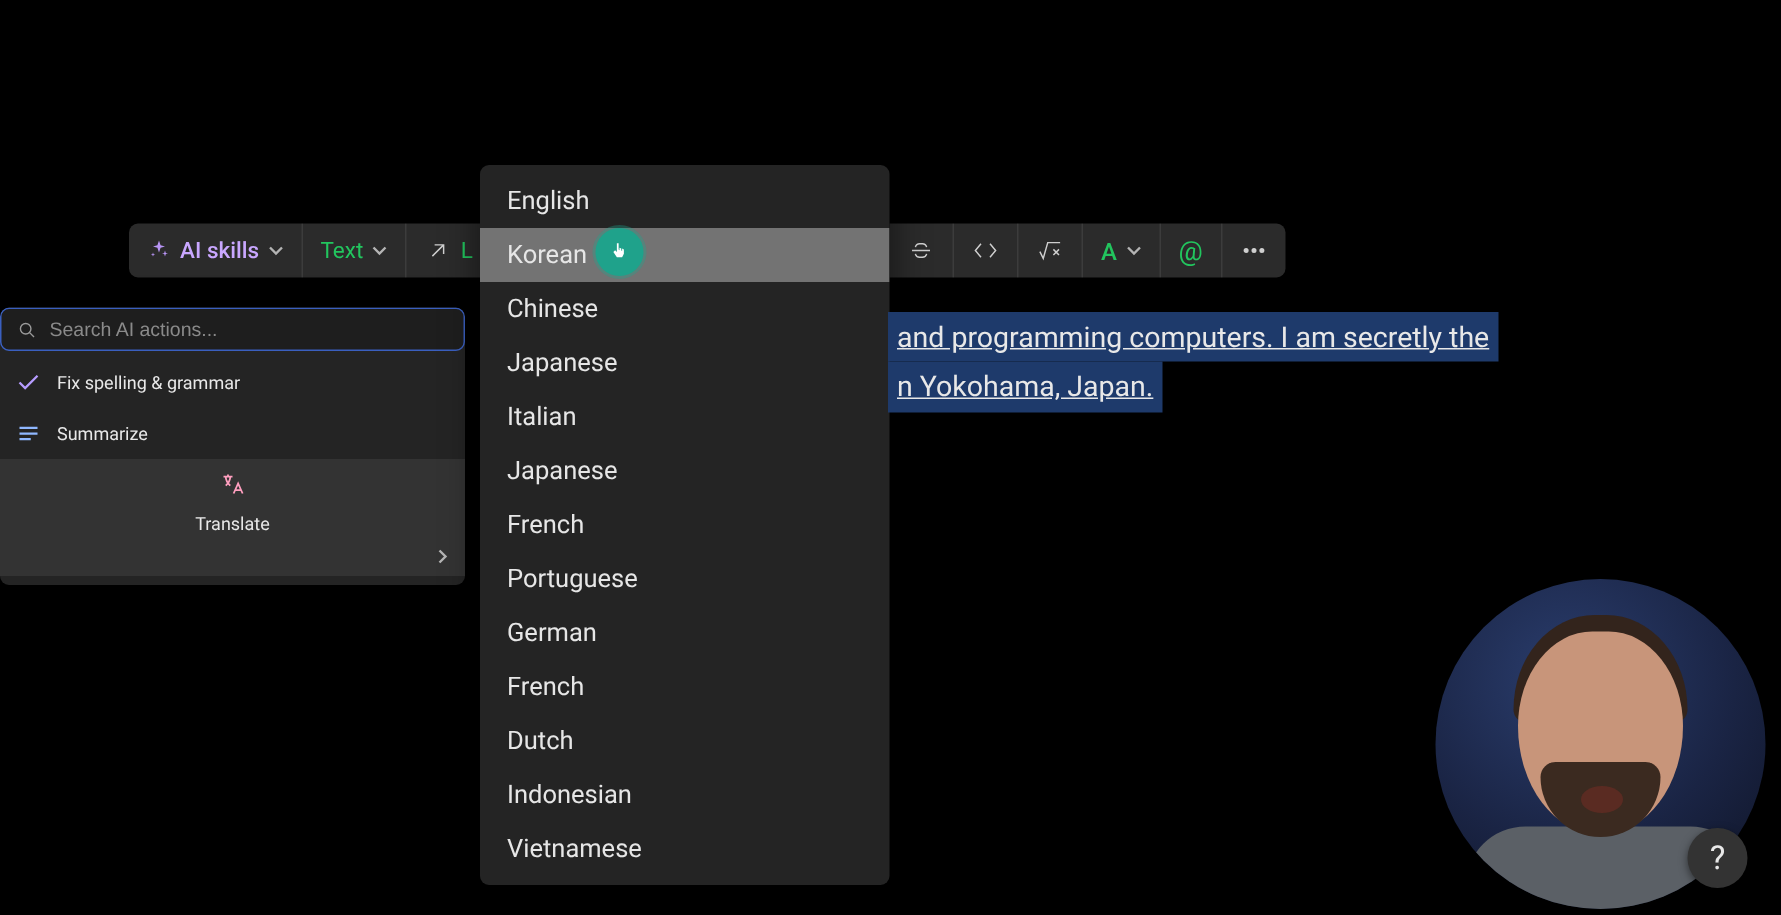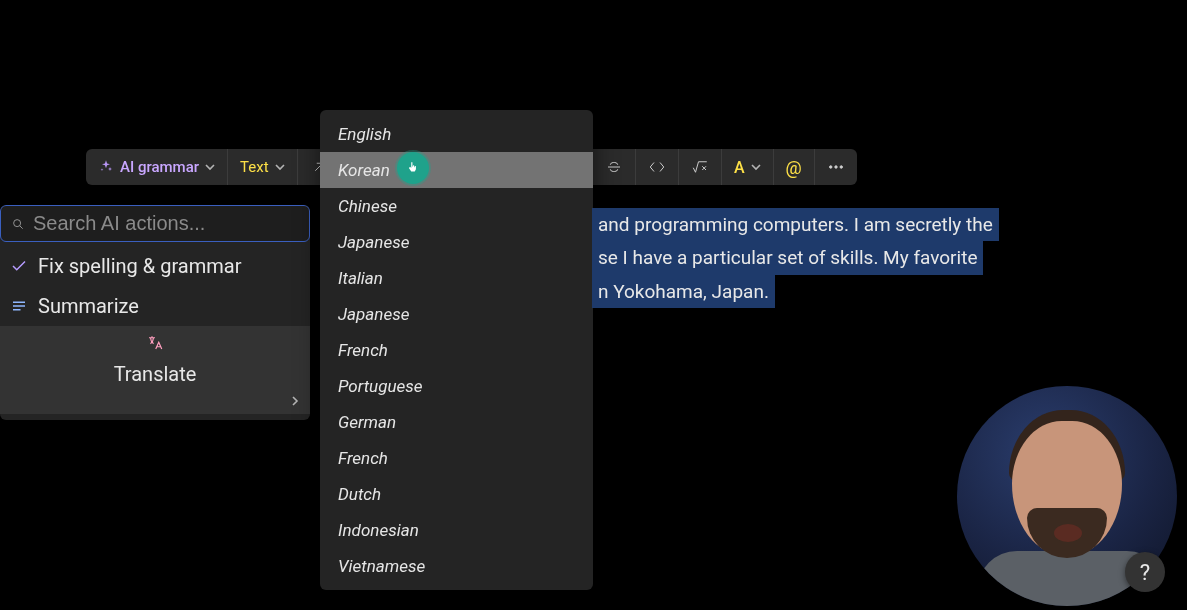--- a/index.html
+++ b/index.html
@@ -23,21 +23,21 @@
     height: 36px;
     overflow: hidden;
   }
   .toolbar-btn {
     display: flex;
     align-items: center;
     justify-content: center;
     gap: 6px;
     padding: 0 12px;
     border-right: 1px solid #3c3c3c;
-    color: #fde047;
+    color: #22c55e;
     font-size: 15px;
     cursor: pointer;
   }
   .toolbar-btn:last-child { border-right: none; }
   .ai-assist { color: #c9a7ff; font-weight: 500; }
   .sparkle { width: 16px; height: 16px; fill: #b895f5; }
   .chev { width: 10px; height: 10px; stroke: #b4b4b4; stroke-width: 1.6; fill: none; }
   .toolbar-ico { width: 18px; height: 18px; stroke: #cfcfcf; stroke-width: 1.3; fill: none; }
 
   
@@ -74,30 +74,30 @@
     border-radius: 6px;
     background: #1e1e1e;
   }
   .search-wrap svg { width: 14px; height: 14px; stroke: #9a9a9a; stroke-width: 1.6; fill: none; }
   .search-input {
     flex: 1;
     background: transparent;
     border: none;
     outline: none;
     color: #ef4444;
-    font-size: 20px;
+    font-size: 13px;
   }
   .search-input::placeholder { color: #8a8a8a; }
   .ai-list { padding: 0 0 6px 0; }
   .ai-item {
     display: flex;
     align-items: center;
     gap: 10px;
     padding: 8px 10px;
-    font-size: 20px;
+    font-size: 12px;
     cursor: pointer;
   }
   .ai-item.selected { background: #333; flex-direction: column; }
   .ai-icon {
     width: 18px; height: 18px;
     display: inline-flex; align-items: center; justify-content: center;
   }
   .chev-right { margin-left: auto; width: 10px; height: 10px; stroke: #b4b4b4; stroke-width: 1.6; fill: none; }
 
   
@@ -113,21 +113,20 @@
     overflow: hidden;
   }
   .lang-item {
     padding: 8px 18px;
     font-size: 17px;
     color: #e6e6e6;
     cursor: pointer;
     display: flex;
     align-items: center;
     gap: 12px;
-    font-style: italic;
   }
   .lang-item.hover { background: #737373; }
 
   
   .cursor-dot {
     position: absolute;
     width: 32px;
     height: 32px;
     background: #1fa28b;
     border-radius: 50%;
@@ -143,20 +142,21 @@
     left: 592px;
     font-size: 19px;
     line-height: 1.65;
     color: #e8e8e8;
     white-space: nowrap;
   }
   .doc-line {
     display: inline-block;
     background: #1e3a6b;
     padding: 1px 6px 1px 6px;
+    text-decoration: underline;
   }
   .doc-line-wrap { display: block; }
 
   
   .avatar {
     position: absolute;
     right: 10px;
     bottom: 4px;
     width: 220px;
     height: 220px;
@@ -204,21 +204,21 @@
   }
 </style>
 </head>
 <body>
 
 <div class="toolbar">
   <div class="toolbar-btn ai-assist">
     <svg class="sparkle" viewBox="0 0 24 24">
         <path d="M12 2l1.6 4.8L18 8l-4.4 1.2L12 14l-1.6-4.8L6 8l4.4-1.2L12 2zm6 10l.8 2.4L21 15l-2.2.6L18 18l-.8-2.4L15 15l2.2-.6L18 12zM6 14l.6 1.8L8.4 16 6.6 16.6 6 18l-.6-1.4L3.6 16l1.8-.2L6 14z"></path>
       </svg>
-    <span>AI grammar</span>
+    <span>AI skills</span>
     <svg class="chev" viewBox="0 0 10 10">
         <polyline points="1 3 5 7 9 3"></polyline>
       </svg>
   </div>
   <div class="toolbar-btn">
     <span>Text</span>
     <svg class="chev" viewBox="0 0 10 10">
         <polyline points="1 3 5 7 9 3"></polyline>
       </svg>
   </div>
@@ -325,21 +325,20 @@
   </div>
 
 <div class="cursor-dot" style="top:152px;left:397px;">
   <svg viewBox="0 0 24 24">
       <path d="M9 2v10l-2-2-2 2 4 6h6l2-4V9l-2-1v3l-1-1V8l-2-1v3l-1-1V2H9z"></path>
     </svg>
 </div>
 
 <div class="doc-text">
   <span class="doc-line-wrap"><span class="doc-line"> and programming computers. I am secretly the </span></span>
-  <span class="doc-line-wrap"><span class="doc-line">se I have a particular set of skills. My favorite </span></span>
   <span class="doc-line-wrap"><span class="doc-line">n Yokohama, Japan. </span></span>
 </div>
 
 <div class="avatar">
   <div class="shirt"></div>
   <div class="hair"></div>
   <div class="head"></div>
   <div class="beard"></div>
   <div class="mouth"></div>
 </div>

